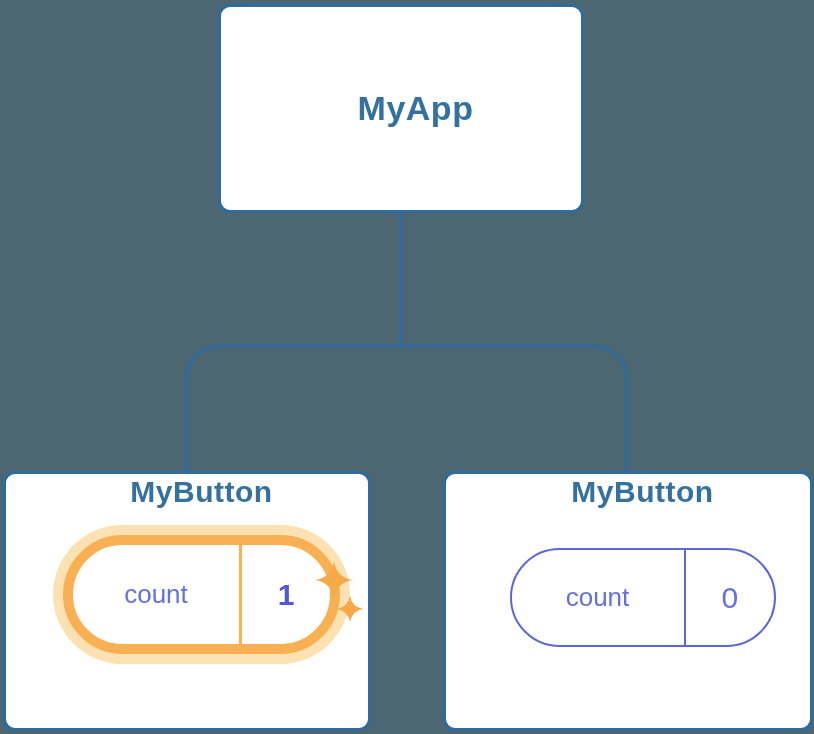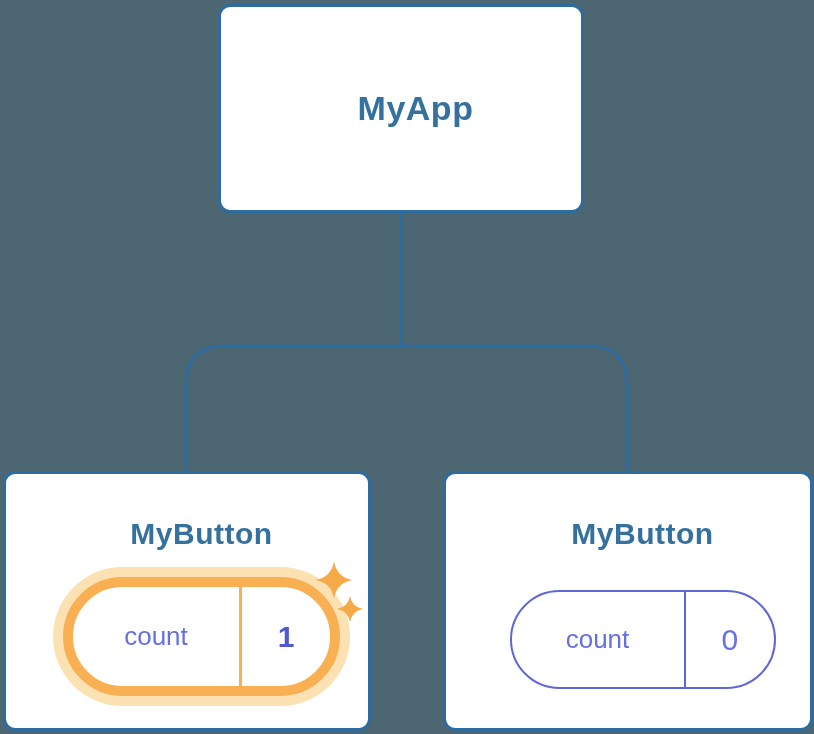--- a/index.html
+++ b/index.html
@@ -47,21 +47,20 @@
     top: 4px;
     width: 366px;
     height: 209px;
     justify-content: center;
   }
   .node-root .node-label {
     font-size: 34px;
   }
   .node-child .node-label {
     font-size: 30px;
-    margin-top: 42px;
     line-height: 36px;
   }
   .node-child-left {
     left: 3px;
     top: 471px;
     width: 368px;
     height: 260px;
   }
   .node-child-right {
     left: 443px;

